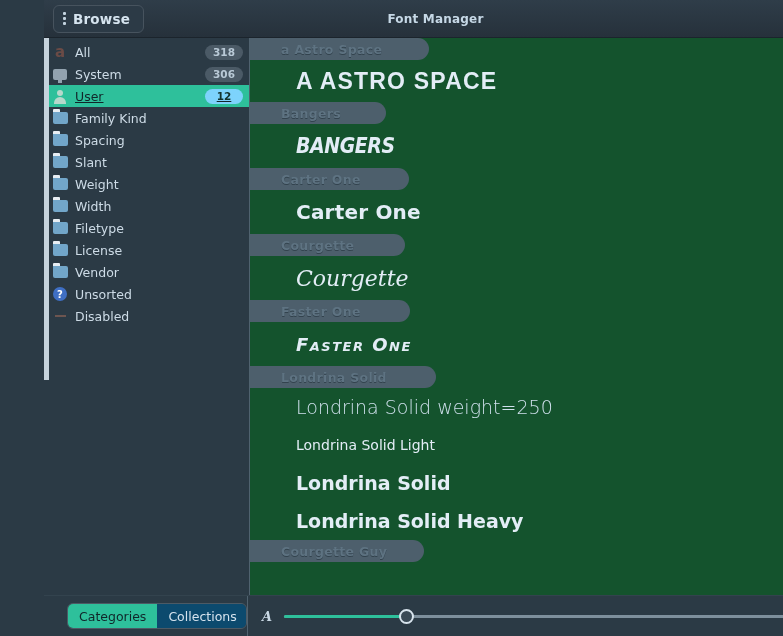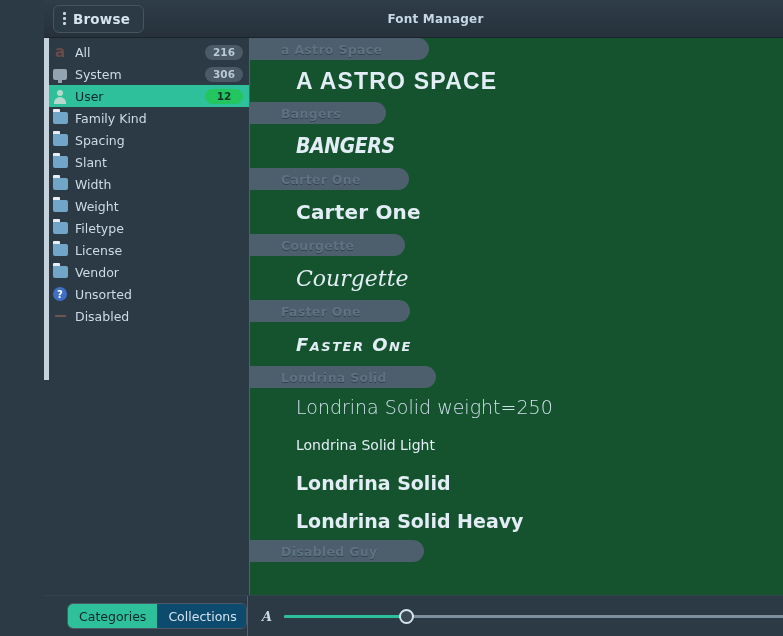--- a/index.html
+++ b/index.html
@@ -67,38 +67,38 @@
     background: #c5d2dc;
     border-radius: 0;
   }
   .cat-item {
     height: 22px;
     display: flex; align-items: center;
     padding-left: 6px; padding-right: 6px;
     color: #cddbe6;
     font-size: 12.5px;
   }
-  .cat-item.selected { background: #2ec09b; color: #11262a; }
+  .cat-item.selected { background: #2ec09b; color: #11262a; text-decoration: underline; }
   .cat-ico {
     width: 20px; flex: 0 0 20px;
     display: flex; align-items: center; justify-content: center;
     margin-right: 5px;
   }
   .cat-label { flex: 1 1 auto; white-space: nowrap; }
   .cat-badge {
     min-width: 38px;
     height: 15px;
     padding: 0 7px;
     border-radius: 8px;
     background: #4b5a66;
     color: #b9c9d6;
     font-size: 10.5px; font-weight: bold;
     display: flex; align-items: center; justify-content: center;
   }
-  .cat-item.selected .cat-badge { background: #22c55e; color: #12322c; }
+  .cat-item.selected .cat-badge { background: #7dd3fc; color: #12322c; }
 
   
   .ico-a { color: #6b4b46; font-size: 15px; font-weight: bold; line-height: 1; font-family: "DejaVu Sans", sans-serif; }
   .ico-monitor { width: 14px; height: 11px; background: #93a3b0; border-radius: 2px; position: relative; }
   .ico-monitor::after { content: ""; position: absolute; left: 5px; top: 11px; width: 4px; height: 3px; background: #93a3b0; }
   .ico-user { width: 14px; height: 13px; position: relative; }
   .ico-user::before { content: ""; position: absolute; left: 4px; top: 0; width: 6px; height: 6px; border-radius: 50%; background: #b7d8cc; }
   .ico-user::after { content: ""; position: absolute; left: 1px; top: 7px; width: 12px; height: 7px; border-radius: 6px 6px 0 0; background: #b7d8cc; }
   .ico-folder { width: 15px; height: 12px; background: #72a6c9; border-radius: 0 2px 2px 2px; position: relative; }
   .ico-folder::before { content: ""; position: absolute; left: 0; top: -3px; width: 7px; height: 3px; background: #e8eef3; border-radius: 1px 1px 0 0; }
@@ -226,21 +226,21 @@
   <div class="body-row">
 
     <div class="sidebar">
       <div class="side-scrollbar"></div>
       <div id="cat-list">
           <div class="cat-item">
             <span class="cat-ico">
               <span class="ico-a">a</span>
             </span>
             <span class="cat-label">All</span>
-            <span class="cat-badge">216</span>
+            <span class="cat-badge">318</span>
           </div>
           <div class="cat-item">
             <span class="cat-ico">
               <span class="ico-monitor"></span>
             </span>
             <span class="cat-label">System</span>
             <span class="cat-badge">306</span>
           </div>
           <div class="cat-item selected">
             <span class="cat-ico">
@@ -264,27 +264,27 @@
           <div class="cat-item">
             <span class="cat-ico">
               <span class="ico-folder"></span>
             </span>
             <span class="cat-label">Slant</span>
           </div>
           <div class="cat-item">
             <span class="cat-ico">
               <span class="ico-folder"></span>
             </span>
+            <span class="cat-label">Weight</span>
+          </div>
+          <div class="cat-item">
+            <span class="cat-ico">
+              <span class="ico-folder"></span>
+            </span>
             <span class="cat-label">Width</span>
-          </div>
-          <div class="cat-item">
-            <span class="cat-ico">
-              <span class="ico-folder"></span>
-            </span>
-            <span class="cat-label">Weight</span>
           </div>
           <div class="cat-item">
             <span class="cat-ico">
               <span class="ico-folder"></span>
             </span>
             <span class="cat-label">Filetype</span>
           </div>
           <div class="cat-item">
             <span class="cat-ico">
               <span class="ico-folder"></span>
@@ -324,21 +324,21 @@
           <div class="font-row fr-carter">Carter One</div>
           <div class="group-head gh-w4">Courgette</div>
           <div class="font-row fr-courg">Courgette</div>
           <div class="group-head gh-w5">Faster One</div>
           <div class="font-row fr-faster">Faster One</div>
           <div class="group-head gh-w6">Londrina Solid</div>
           <div class="font-row fr-l250">Londrina Solid weight=250</div>
           <div class="font-row fr-llight">Londrina Solid Light</div>
           <div class="font-row fr-lreg">Londrina Solid</div>
           <div class="font-row fr-lheavy">Londrina Solid Heavy</div>
-          <div class="group-head gh-w7">Disabled Guy</div>
+          <div class="group-head gh-w7">Courgette Guy</div>
         </div>
     </div>
 
   </div>
 
   <div class="footer">
     <div class="tabwrap">
       <div class="tabs" id="tab-list">
           <div class="tab active">Categories</div>
           <div class="tab">Collections</div>

